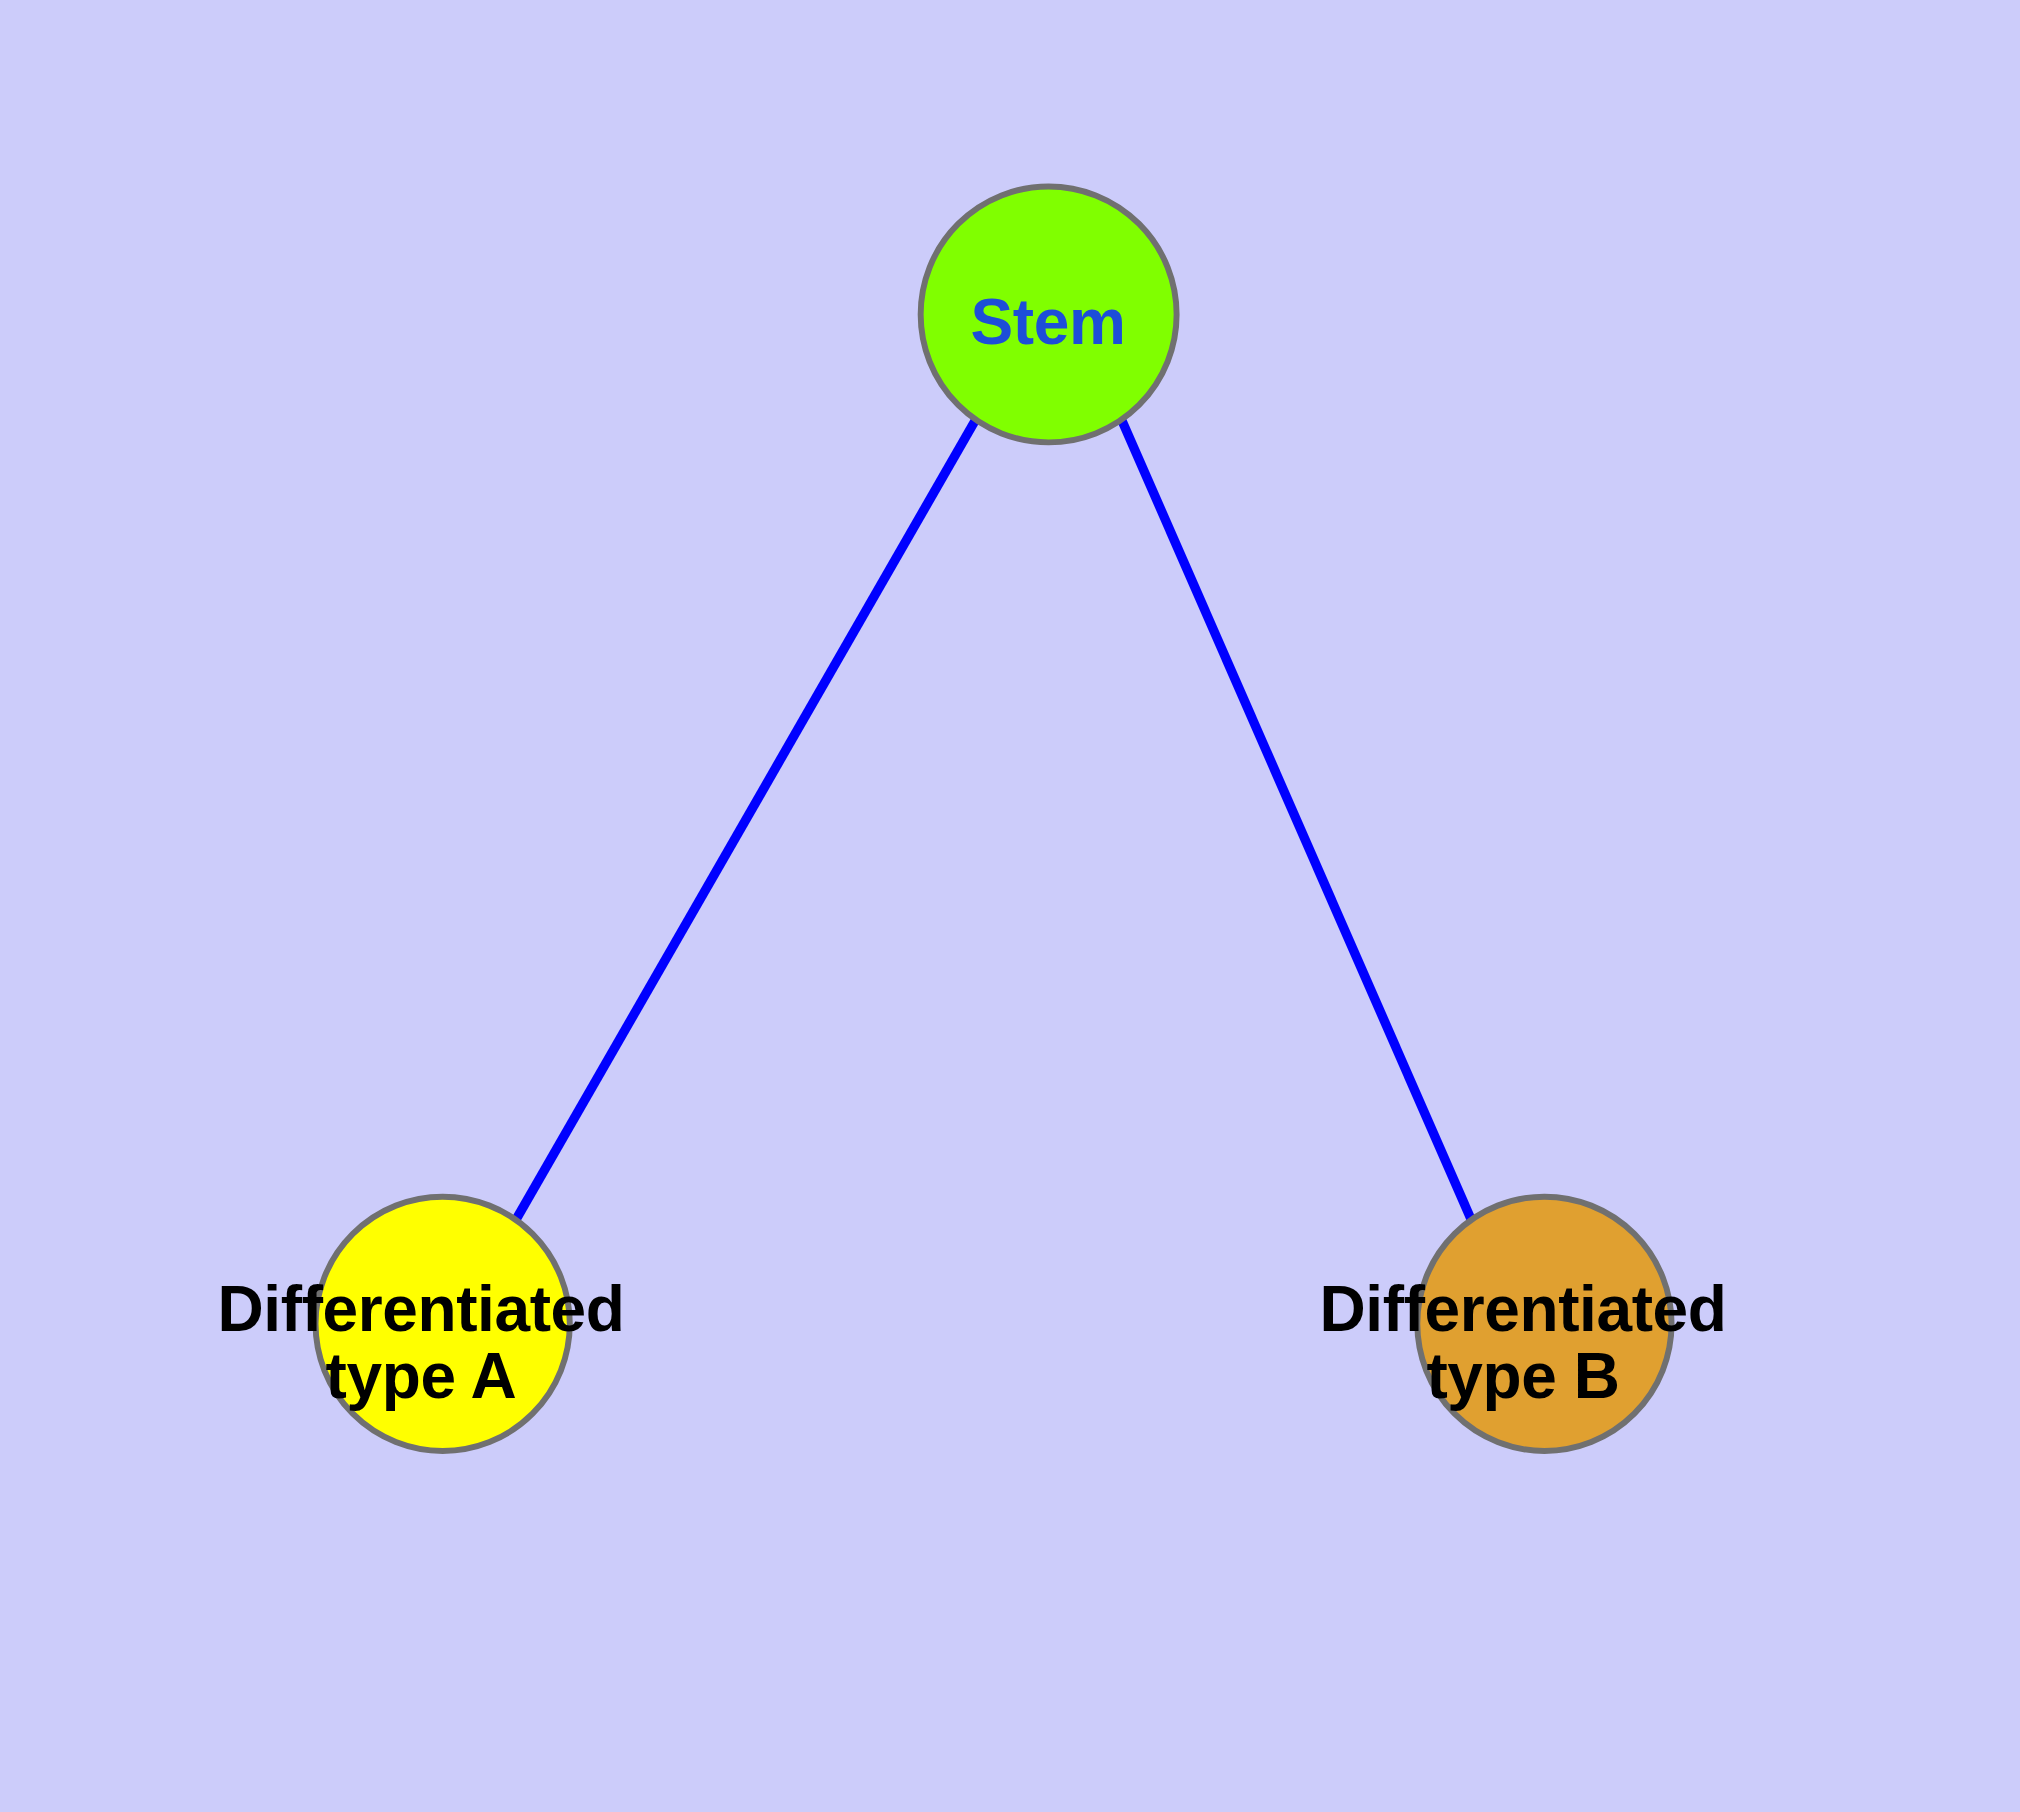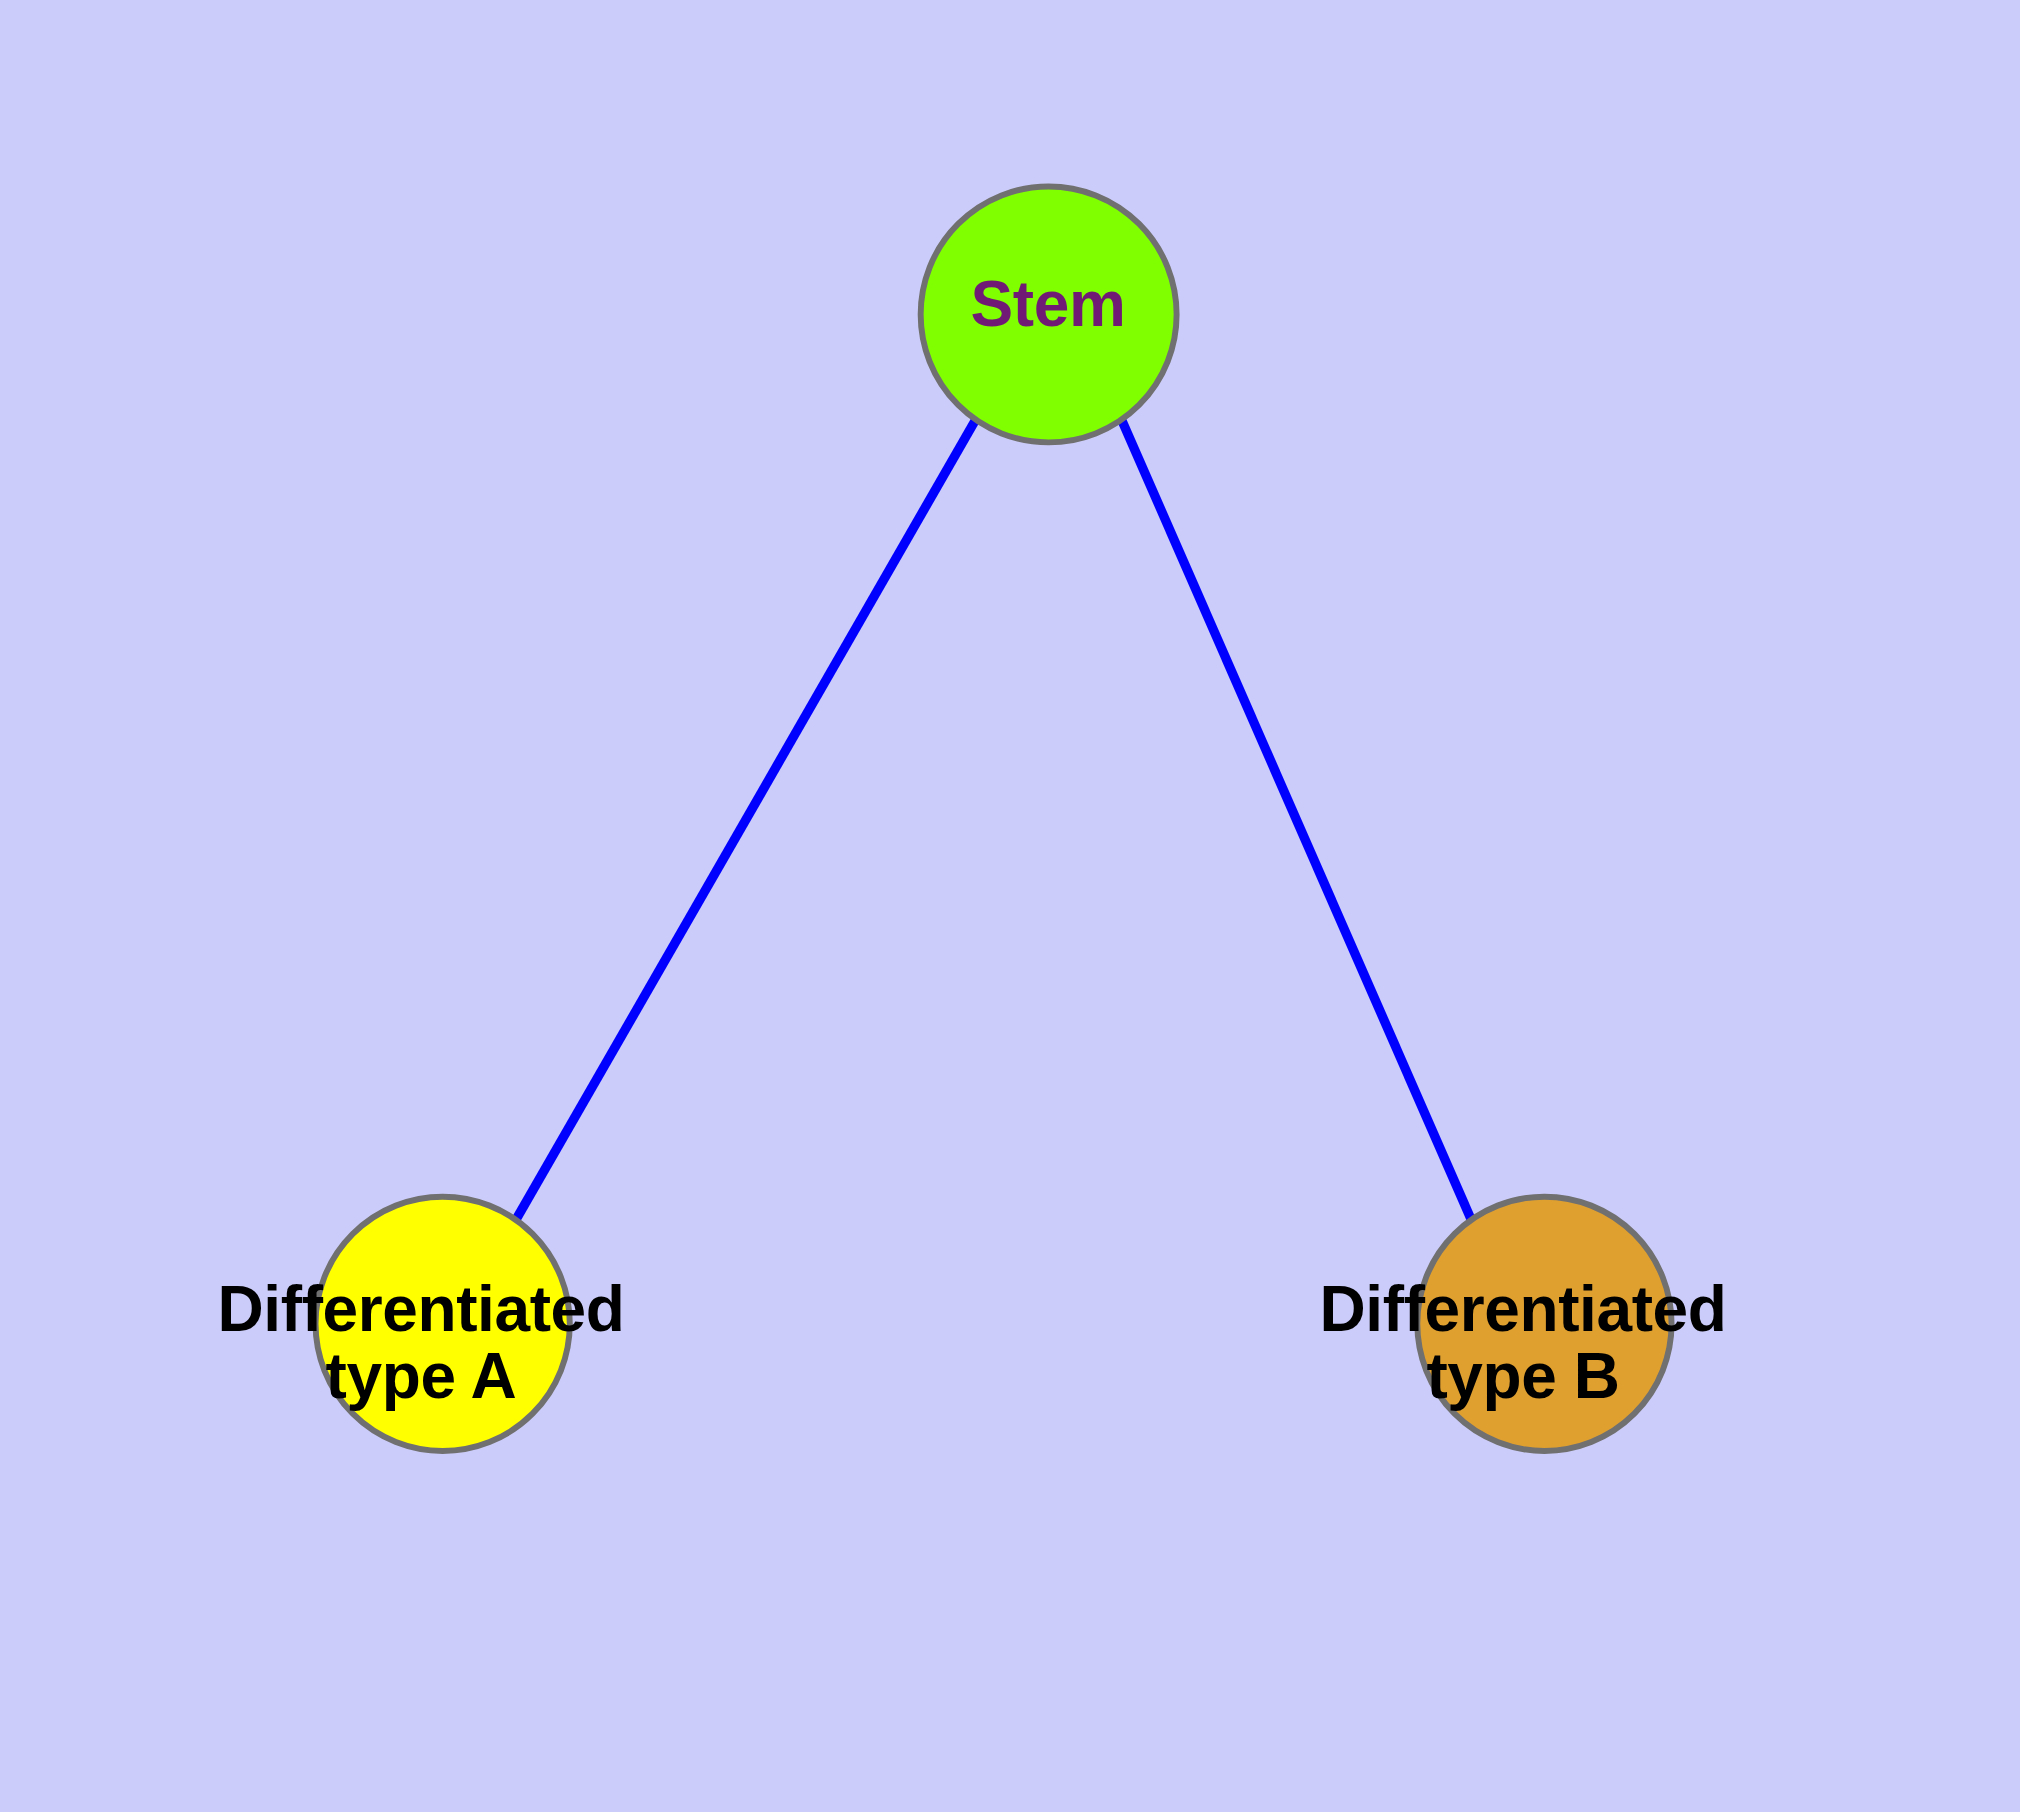--- a/index.html
+++ b/index.html
@@ -64,21 +64,21 @@
       <line class="edge-line" x1="1323" y1="495" x2="1736" y2="1440" stroke="#0000ff" stroke-width="11"></line>
     </g>
 
     <g>
       <circle class="node-circle" cx="1237" cy="371" r="151" fill="#80ff00" stroke="#707070" stroke-width="7"></circle>
       <circle class="node-circle" cx="522" cy="1562" r="150" fill="#ffff00" stroke="#707070" stroke-width="7"></circle>
       <circle class="node-circle" cx="1822" cy="1562" r="150" fill="#e0a030" stroke="#707070" stroke-width="7"></circle>
     </g>
   </svg>
 
-  <div class="node-label" style="left: 1048px; top: 304px; color: #701a75; font-size: 64px;">Stem</div>
+  <div class="node-label" style="left: 1048px; top: 322px; color: #1d4ed8; font-size: 64px;">Stem</div>
 
   <div class="node-label" style="left: 421px; top: 1343px; color: rgb(0, 0, 0); font-size: 64px;">Differentiated
 type A</div>
 
   <div class="node-label" style="left: 1523px; top: 1343px; color: rgb(0, 0, 0); font-size: 64px;">Differentiated
 type B</div>
 
 </div>
 
 

